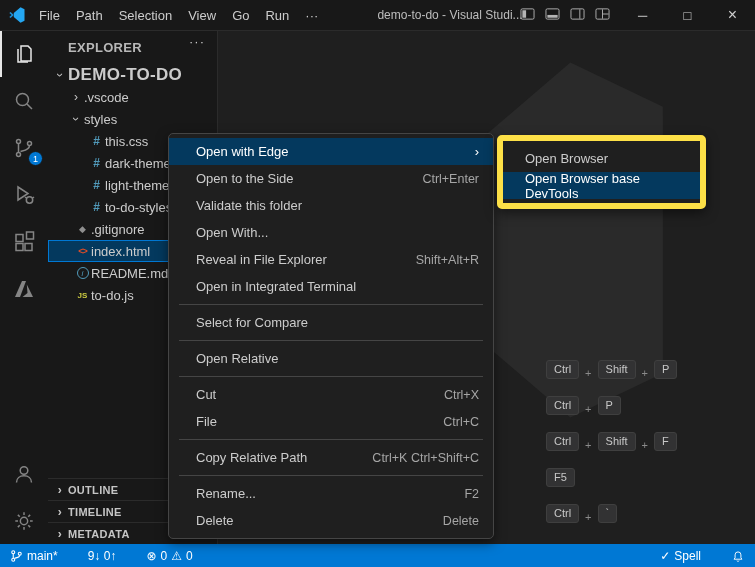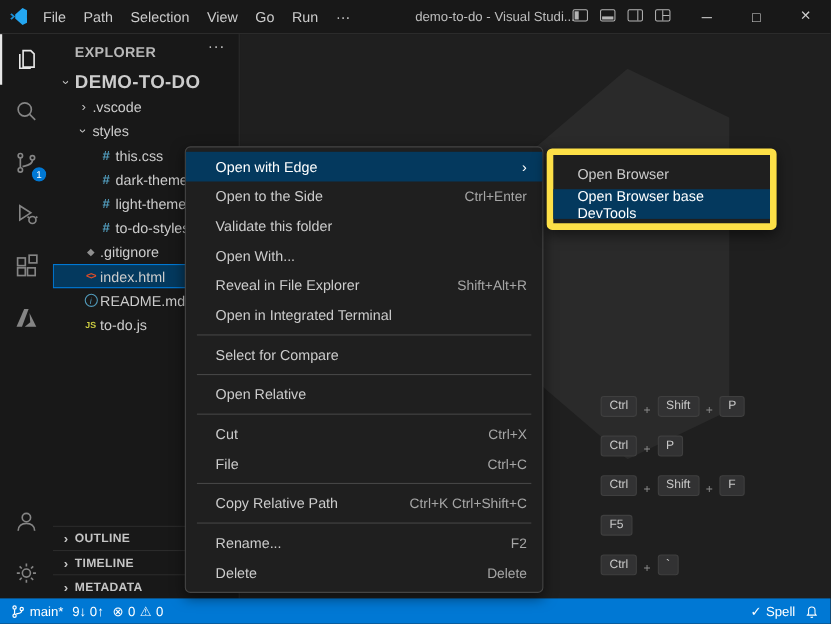--- a/index.html
+++ b/index.html
@@ -67,21 +67,21 @@
   .mi.hl{background:#04395e;color:#ffffff;}
   .mi.hl .sc,.mi.hl .arrow{color:#ffffff;}
   .mi .arrow{font-size:13px;color:#c5c5c5;}
   .msep{height:1px;background:#454545;margin:4px 10px;}
   .submenu{position:absolute;left:497px;top:135px;width:209px;background:#1f1f1f;
     border:6px solid #fde047;border-radius:5px;padding:4px 0;z-index:11;
     box-shadow:0 4px 12px rgba(0,0,0,.5);box-sizing:border-box;}
   .submenu .mi{padding:0 14px 0 22px;}
   
   .statusbar{position:absolute;left:0;right:0;bottom:0;height:23px;background:#0078d4;
-    display:flex;align-items:center;color:#ffffff;font-size:12px;padding:0 10px;gap:8px;
+    display:flex;align-items:center;color:#ffffff;font-size:12px;padding:0 10px;gap:30px;
     box-sizing:border-box;z-index:5;}
   .sb-item{display:flex;align-items:center;gap:4px;white-space:nowrap;}
   .sb-spacer{flex:1;}
   .glyph{font-size:12px;}
 </style>
 </head>
 <body>
 
 <div class="titlebar">
   <span class="tb-logo">

